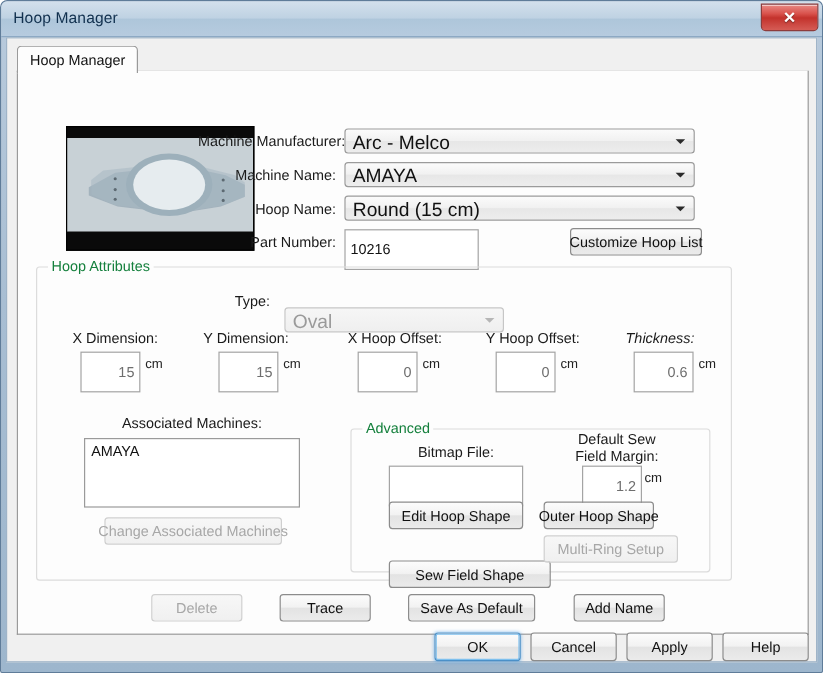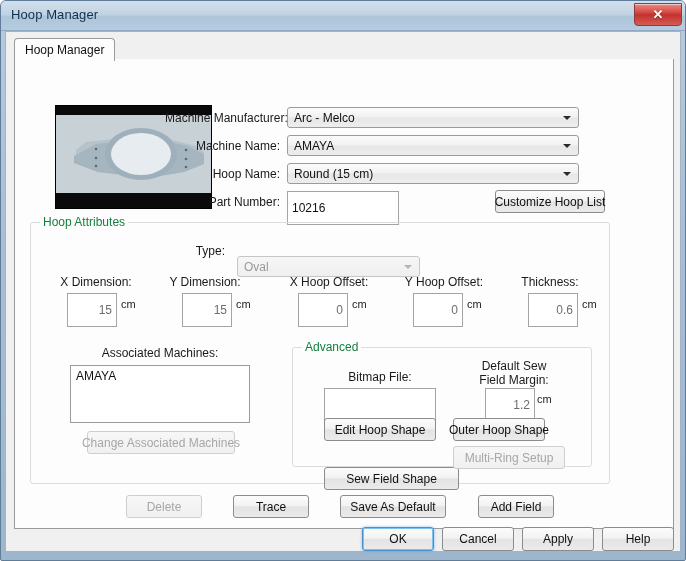--- a/index.html
+++ b/index.html
@@ -124,21 +124,21 @@
     height: 21px;
     box-sizing: border-box;
     background: linear-gradient(to bottom, #fbfbfb 0%, #f1f1f1 48%, #e7e7e7 52%, #ededed 100%);
     border: 1px solid #9b9b9b;
     border-radius: 3px;
     cursor: pointer;
   }
   .combo .cv {
     position: absolute;
     left: 6px; top: 3px;
-    font-size: 12px;
+    font-size: 16px;
     color: #111;
     white-space: nowrap;
   }
   .combo .arrow {
     position: absolute;
     right: 7px; top: 8px;
     width: 0; height: 0;
     border-left: 4px solid transparent;
     border-right: 4px solid transparent;
     border-top: 4px solid #2a2a2a;
@@ -285,21 +285,21 @@
 
       <div class="lbl right abs" style="left:150px; top:108px; width:115px;">Hoop Name:</div>
       <div class="combo" style="left:272px; top:104px; width:292px;">
         <span class="cv">Round (15 cm)</span>
         <span class="arrow"></span>
       </div>
 
       <div class="lbl right abs" style="left:150px; top:136px; width:115px;">Part Number:</div>
       <input class="txt" style="left: 272px; top: 132px; width: 112px; height: 21px;" value="10216">
 
-      <div class="btn" style="left:480px; top:131px; width:110px;">
+      <div class="btn" style="left:460px; top:131px; width:110px;">
         <span>Customize Hoop List</span>
       </div>
 
       <div class="group" style="left:15px; top:163px; width:580px; height:262px;">
         <span class="gtitle">Hoop Attributes</span>
       </div>
 
       <div class="lbl right abs" style="left:160px; top:185px; width:50px;">Type:</div>
       <div class="combo disabled" style="left:222px; top:181px; width:183px;">
         <span class="cv">Oval</span>
@@ -315,33 +315,33 @@
       <span class="unit" style="left:221px; top:239px;">cm</span>
 
       <div class="lbl center abs" style="left:256px; top:216px; width:116px;">X Hoop Offset:</div>
       <input class="txt num" style="left: 283px; top: 234px; width: 50px; height: 21px;" value="0">
       <span class="unit" style="left:337px; top:239px;">cm</span>
 
       <div class="lbl center abs" style="left:371px; top:216px; width:116px;">Y Hoop Offset:</div>
       <input class="txt num" style="left: 398px; top: 234px; width: 50px; height: 21px;" value="0">
       <span class="unit" style="left:452px; top:239px;">cm</span>
 
-      <div class="lbl center abs" style="left:485px; top:216px; width:100px;">Thickness:</div>
+      <div class="lbl center abs" style="left:485px; top:216px; width:100px;font-style:italic;">Thickness:</div>
       <input class="txt num" style="left: 513px; top: 234px; width: 50px; height: 21px;" value="0.6">
       <span class="unit" style="left:567px; top:239px;">cm</span>
 
       <div class="lbl center abs" style="left:55px; top:287px; width:180px;text-align:center;">Associated Machines:</div>
       <div class="listbox" style="left:55px; top:306px; width:180px; height:58px;">
         <div class="li">AMAYA</div>
       </div>
       <div class="btn disabled" style="left:72px; top:372px; width:148px;">
         <span>Change Associated Machines</span>
       </div>
 
-      <div class="group" style="left:277px; top:288px; width:300px; height:120px;">
+      <div class="group" style="left:277px; top:298px; width:300px; height:120px;">
         <span class="gtitle">Advanced</span>
       </div>
 
       <div class="lbl center abs" style="left:300px; top:311px; width:130px;">Bitmap File:</div>
       <input class="txt" style="left: 309px; top: 329px; width: 112px; height: 20px;" value="">
 
       <div class="lbl center abs" style="left:444px; top:300px; width:110px;">Default Sew</div>
       <div class="lbl center abs" style="left:444px; top:314px; width:110px;">Field Margin:</div>
       <input class="txt num" style="left: 470px; top: 329px; width: 50px; height: 21px;" value="1.2">
       <span class="unit" style="left:522px; top:334px;">cm</span>
@@ -362,21 +362,21 @@
       <div class="btn disabled" style="left:111px; top:436px; width:76px;">
         <span>Delete</span>
       </div>
       <div class="btn" style="left:218px; top:436px; width:76px;">
         <span>Trace</span>
       </div>
       <div class="btn" style="left:325px; top:436px; width:106px;">
         <span>Save As Default</span>
       </div>
       <div class="btn" style="left:463px; top:436px; width:76px;">
-        <span>Add Field</span>
+        <span>Add Name</span>
       </div>
 
     </div>
 
     <div class="btn default" style="left:356px; top:495px; width:72px; height:24px;">
       <span>OK</span>
     </div>
     <div class="btn" style="left:436px; top:495px; width:72px; height:24px;">
       <span>Cancel</span>
     </div>

